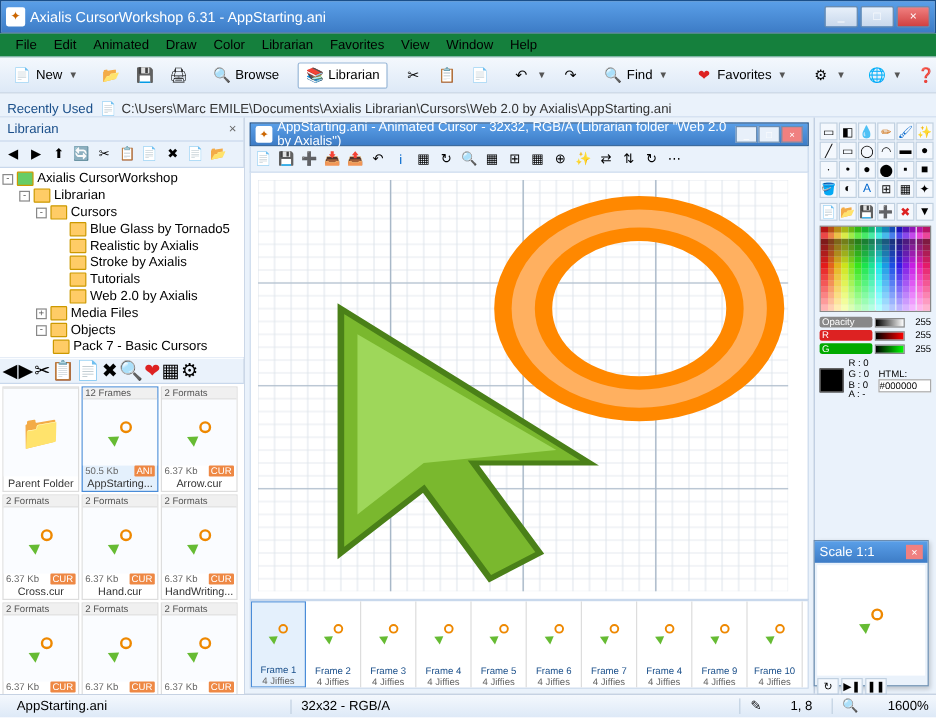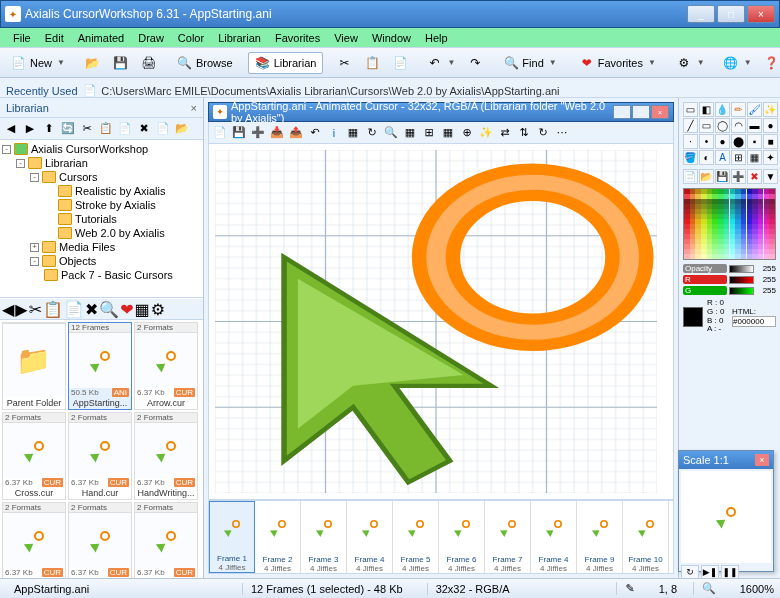--- a/index.html
+++ b/index.html
@@ -7,21 +7,21 @@
 
 
 .titlebar { height: 28px; background: linear-gradient(#5a9fe8,#3d7cc6); display: flex; align-items: center; padding: 0 4px; color: #fff; font-size: 12px; border: 1px solid #1a4f8a; }
 .titlebar .icon { width: 16px; height: 16px; background: #fff; border-radius: 2px; margin-right: 4px; display:flex;align-items:center;justify-content:center;font-size:10px;color:#c60; }
 .titlebar .title { flex: 1; }
 .win-btns { display: flex; gap: 2px; }
 .win-btn { width: 28px; height: 18px; background: linear-gradient(#e8f0fa,#c8d8ec); border: 1px solid #6a8cb0; border-radius: 2px; font-size: 10px; display:flex;align-items:center;justify-content:center; cursor:pointer; }
 .win-btn.close { background: linear-gradient(#f08080,#d04040); color:#fff; }
 
 
-.menubar { height: 20px; background: #86efac; display: flex; align-items: center; padding: 0 6px; font-size: 11px; border-bottom: 1px solid #c8d8ec; }
+.menubar { height: 20px; background: #15803d; display: flex; align-items: center; padding: 0 6px; font-size: 11px; border-bottom: 1px solid #c8d8ec; }
 .menubar span { padding: 2px 7px; cursor: pointer; }
 
 
 .toolbar { height: 30px; background: linear-gradient(#f4f8fd,#dde9f7); display: flex; align-items: center; padding: 0 4px; font-size: 11px; border-bottom: 1px solid #b8c8dc; gap: 2px; }
 .tool-btn { height: 22px; padding: 0 4px; display:flex; align-items:center; gap:3px; border: 1px solid transparent; border-radius: 2px; cursor:pointer; }
 .tool-btn.text { padding: 0 6px; }
 .tb-icon { width:16px; height:16px; display:inline-flex; align-items:center; justify-content:center; font-size:12px; }
 .sep { width:1px; height:20px; background:#c0d0e0; margin:0 2px; }
 .dd { font-size:8px; color:#555; margin-left:2px; }
 
@@ -246,20 +246,25 @@
         </div>
         <div class="tree-item indent1">
           <span class="tw">-</span>
           <span class="fi"></span>
           <span>Librarian</span>
         </div>
         <div class="tree-item indent2">
           <span class="tw">-</span>
           <span class="fi"></span>
           <span>Cursors</span>
+        </div>
+        <div class="tree-item indent3">
+          <span style="width:11px"></span>
+          <span class="fi"></span>
+          <span>Blue Glass by Tornado5</span>
         </div>
         <div class="tree-item indent3">
           <span style="width:11px"></span>
           <span class="fi"></span>
           <span>Realistic by Axialis</span>
         </div>
         <div class="tree-item indent3">
           <span style="width:11px"></span>
           <span class="fi"></span>
           <span>Stroke by Axialis</span>
@@ -897,20 +902,19 @@
   </div>
   <div class="ctrls">
     <span class="c">↻</span>
     <span class="c">▶❚</span>
     <span class="c">❚❚</span>
   </div>
 </div>
 
 <div class="statusbar">
   <span class="cell">AppStarting.ani</span>
-  <span class="cell">12 Frames (1 selected) - 48 Kb</span>
   <span class="cell">32x32 - RGB/A</span>
   <span class="sp"></span>
   <span class="cell">✎</span>
   <span>1, 8</span>
   <span class="cell">🔍</span>
   <span>1600%</span>
 </div>
 
 </body></html>

